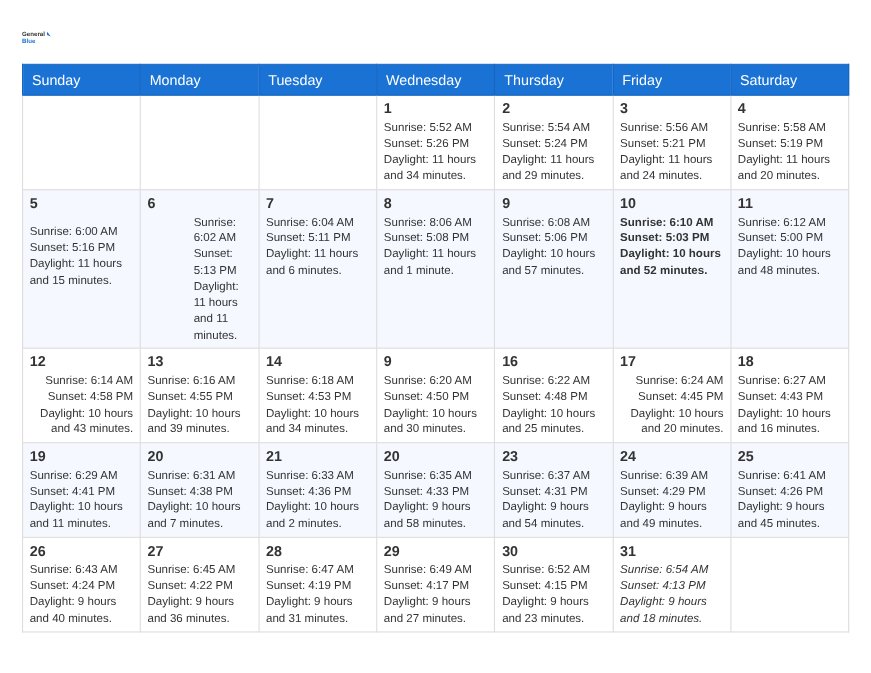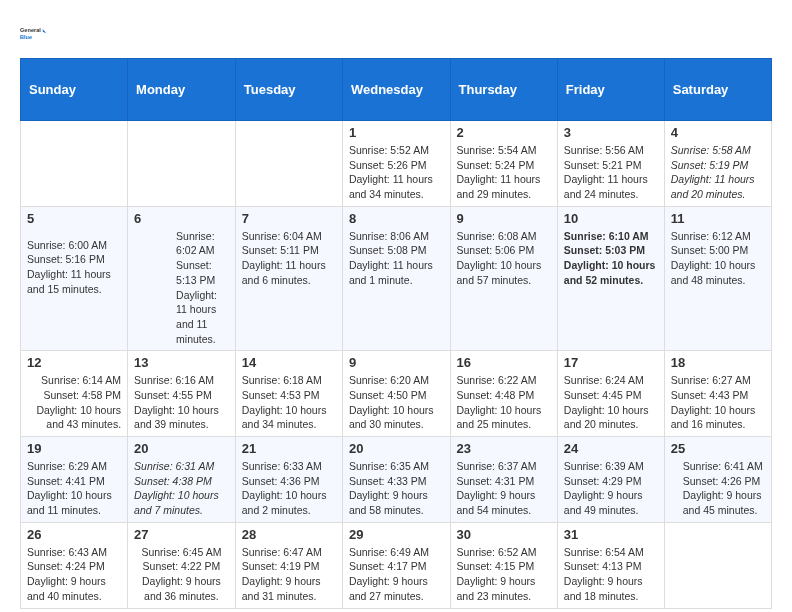--- a/index.html
+++ b/index.html
@@ -40,23 +40,23 @@
     }
     .calendar {
       width: 100%;
       border-collapse: collapse;
       font-size: 11px;
     }
     .calendar thead tr th {
       background: #1a73d4;
       color: #fff;
       text-align: left;
-      padding: 23px 8px;
+      padding: 6px 8px;
       font-size: 13px;
-      font-weight: bold;
+      font-weight: normal;
       border: 1px solid #1565c0;
     }
     .calendar tbody tr td {
       vertical-align: top;
       border: 1px solid #ddd;
       padding: 4px 6px;
       width: 108px;
       min-height: 80px;
       background: #fff;
     }
@@ -128,21 +128,21 @@
         </td>
         <td>
           <div class="day-number">3</div>
           <div class="day-info" style="white-space: pre-line;">Sunrise: 5:56 AM
 Sunset: 5:21 PM
 Daylight: 11 hours
 and 24 minutes.</div>
         </td>
         <td>
           <div class="day-number">4</div>
-          <div class="day-info" style="white-space: pre-line; font-style: italic;">Sunrise: 5:58 AM
+          <div class="day-info" style="white-space: pre-line;">Sunrise: 5:58 AM
 Sunset: 5:19 PM
 Daylight: 11 hours
 and 20 minutes.</div>
         </td>
       </tr>
       <tr>
         <td>
           <div class="day-number">5</div>
           <div class="day-info" style="white-space: pre-line; margin-top: 12px;">Sunrise: 6:00 AM
 Sunset: 5:16 PM
@@ -223,21 +223,21 @@
         </td>
         <td>
           <div class="day-number">16</div>
           <div class="day-info" style="white-space: pre-line;">Sunrise: 6:22 AM
 Sunset: 4:48 PM
 Daylight: 10 hours
 and 25 minutes.</div>
         </td>
         <td>
           <div class="day-number">17</div>
-          <div class="day-info" style="white-space: pre-line;">Sunrise: 6:24 AM
+          <div class="day-info" style="white-space: pre-line; text-align: right;">Sunrise: 6:24 AM
 Sunset: 4:45 PM
 Daylight: 10 hours
 and 20 minutes.</div>
         </td>
         <td>
           <div class="day-number">18</div>
           <div class="day-info" style="white-space: pre-line;">Sunrise: 6:27 AM
 Sunset: 4:43 PM
 Daylight: 10 hours
 and 16 minutes.</div>
@@ -246,21 +246,21 @@
       <tr>
         <td>
           <div class="day-number">19</div>
           <div class="day-info" style="white-space: pre-line;">Sunrise: 6:29 AM
 Sunset: 4:41 PM
 Daylight: 10 hours
 and 11 minutes.</div>
         </td>
         <td>
           <div class="day-number">20</div>
-          <div class="day-info" style="white-space: pre-line; font-style: italic;">Sunrise: 6:31 AM
+          <div class="day-info" style="white-space: pre-line;">Sunrise: 6:31 AM
 Sunset: 4:38 PM
 Daylight: 10 hours
 and 7 minutes.</div>
         </td>
         <td>
           <div class="day-number">21</div>
           <div class="day-info" style="white-space: pre-line;">Sunrise: 6:33 AM
 Sunset: 4:36 PM
 Daylight: 10 hours
 and 2 minutes.</div>
@@ -281,37 +281,37 @@
         </td>
         <td>
           <div class="day-number">24</div>
           <div class="day-info" style="white-space: pre-line;">Sunrise: 6:39 AM
 Sunset: 4:29 PM
 Daylight: 9 hours
 and 49 minutes.</div>
         </td>
         <td>
           <div class="day-number">25</div>
-          <div class="day-info" style="white-space: pre-line; margin-left: 12px;">Sunrise: 6:41 AM
+          <div class="day-info" style="white-space: pre-line;">Sunrise: 6:41 AM
 Sunset: 4:26 PM
 Daylight: 9 hours
 and 45 minutes.</div>
         </td>
       </tr>
       <tr>
         <td>
           <div class="day-number">26</div>
           <div class="day-info" style="white-space: pre-line;">Sunrise: 6:43 AM
 Sunset: 4:24 PM
 Daylight: 9 hours
 and 40 minutes.</div>
         </td>
         <td>
           <div class="day-number">27</div>
-          <div class="day-info" style="white-space: pre-line; text-align: center;">Sunrise: 6:45 AM
+          <div class="day-info" style="white-space: pre-line;">Sunrise: 6:45 AM
 Sunset: 4:22 PM
 Daylight: 9 hours
 and 36 minutes.</div>
         </td>
         <td>
           <div class="day-number">28</div>
           <div class="day-info" style="white-space: pre-line;">Sunrise: 6:47 AM
 Sunset: 4:19 PM
 Daylight: 9 hours
 and 31 minutes.</div>
@@ -325,21 +325,21 @@
         </td>
         <td>
           <div class="day-number">30</div>
           <div class="day-info" style="white-space: pre-line;">Sunrise: 6:52 AM
 Sunset: 4:15 PM
 Daylight: 9 hours
 and 23 minutes.</div>
         </td>
         <td>
           <div class="day-number">31</div>
-          <div class="day-info" style="white-space: pre-line;">Sunrise: 6:54 AM
+          <div class="day-info" style="white-space: pre-line; font-style: italic;">Sunrise: 6:54 AM
 Sunset: 4:13 PM
 Daylight: 9 hours
 and 18 minutes.</div>
         </td>
         <td class="empty-cell"></td>
       </tr>
     </tbody>
 </table>
 
 </body></html>

